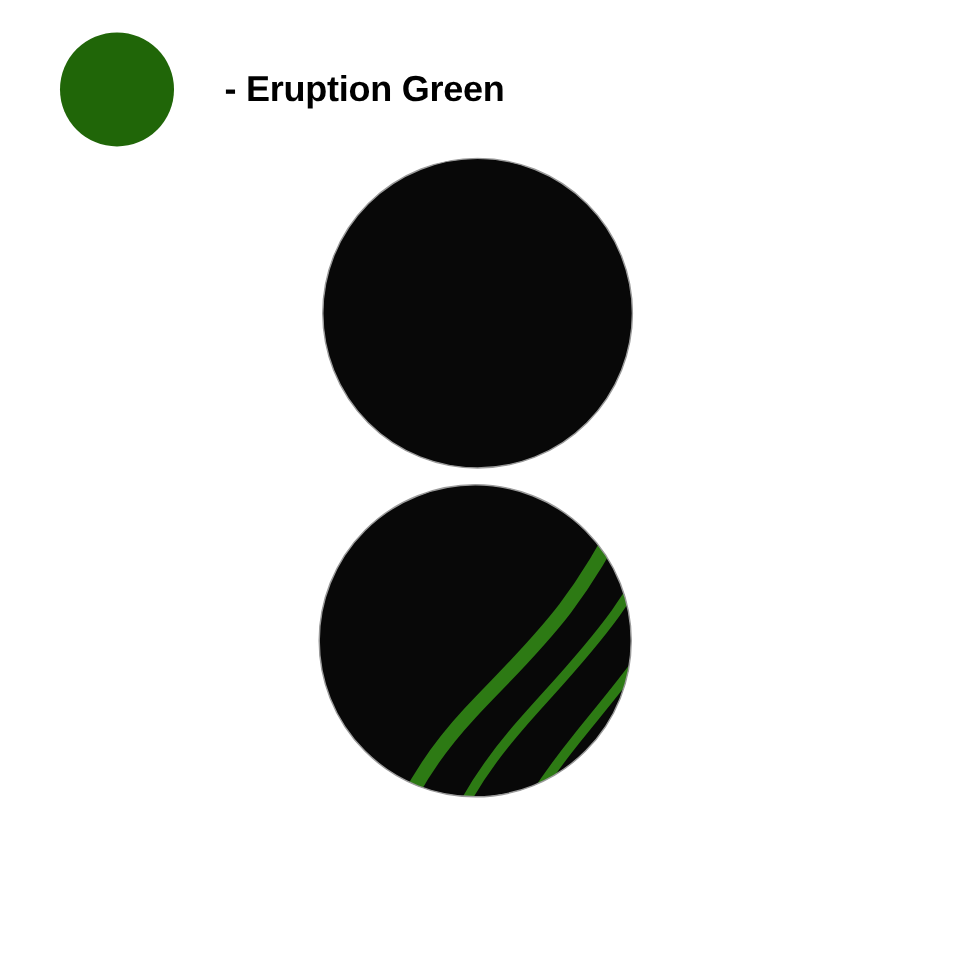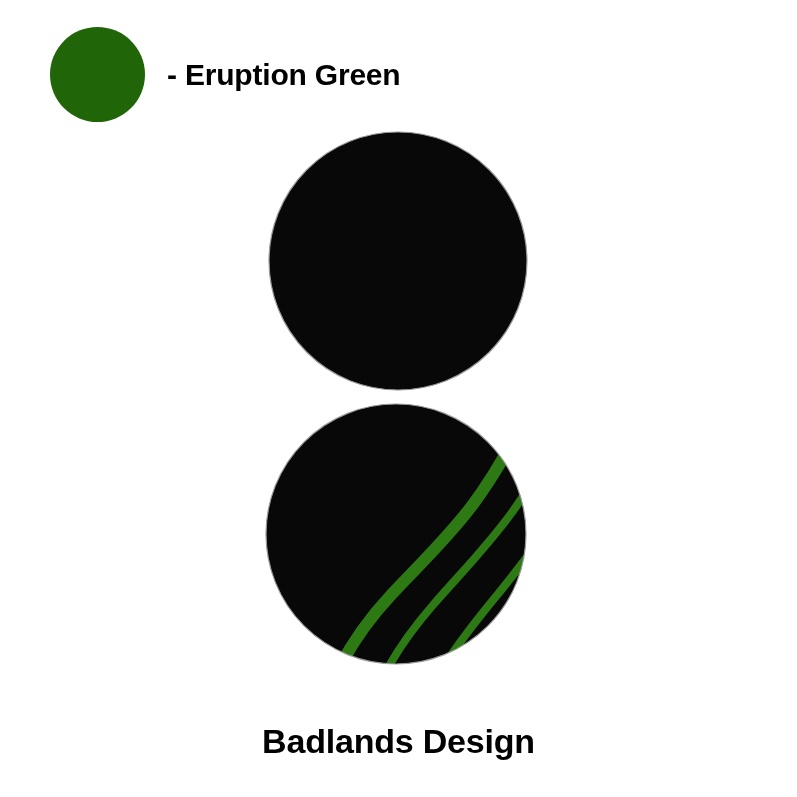--- a/index.html
+++ b/index.html
@@ -24,20 +24,21 @@
     background: #ffffff;
   }
 
   
   .legend {
     position: absolute;
     left: 50px;
     top: 27px;
     display: flex;
     align-items: center;
+    gap: 20px;
   }
   .legend-swatch {
     width: 95px;
     height: 95px;
     border-radius: 50%;
     flex: 0 0 auto;
   }
   .legend-label {
     margin-left: 22px;
     font-family: "Liberation Sans", sans-serif;
@@ -117,15 +118,14 @@
           <path d="M 390 -22 C 378 36, 360 84, 340 122 C 318 162, 294 194, 272 224 C 248 256, 228 282, 216 306" fill="none" stroke="#2d7a14" stroke-width="9" stroke-linecap="butt" stroke-linejoin="round"></path>
           <path d="M 428 -22 C 420 42, 406 94, 388 136 C 368 180, 346 214, 326 244 C 304 276, 286 300, 274 318" fill="none" stroke="#2d7a14" stroke-width="13" stroke-linecap="butt" stroke-linejoin="round"></path>
           <path d="M 470 -20 C 466 46, 456 100, 440 144 C 422 190, 402 224, 382 256 C 362 288, 346 310, 336 324" fill="none" stroke="#2d7a14" stroke-width="9" stroke-linecap="butt" stroke-linejoin="round"></path>
           <path d="M 506 -6 C 506 56, 498 110, 484 156 C 468 204, 450 240, 430 272 C 410 304, 394 324, 384 336" fill="none" stroke="#2d7a14" stroke-width="8" stroke-linecap="butt" stroke-linejoin="round"></path>
           <path d="M 536 26 C 540 84, 534 134, 522 178 C 508 226, 490 262, 470 294 C 450 326, 434 344, 424 354" fill="none" stroke="#2d7a14" stroke-width="8" stroke-linecap="butt" stroke-linejoin="round"></path>
         </g>
         <circle cx="131" cy="131" r="130" fill="none" stroke="#9a9a9a" stroke-width="1.2"></circle>
       </svg>
     </div>
 
-  <div class="brand">Badlands Design</div>
 
 </div>
 
 </body></html>

